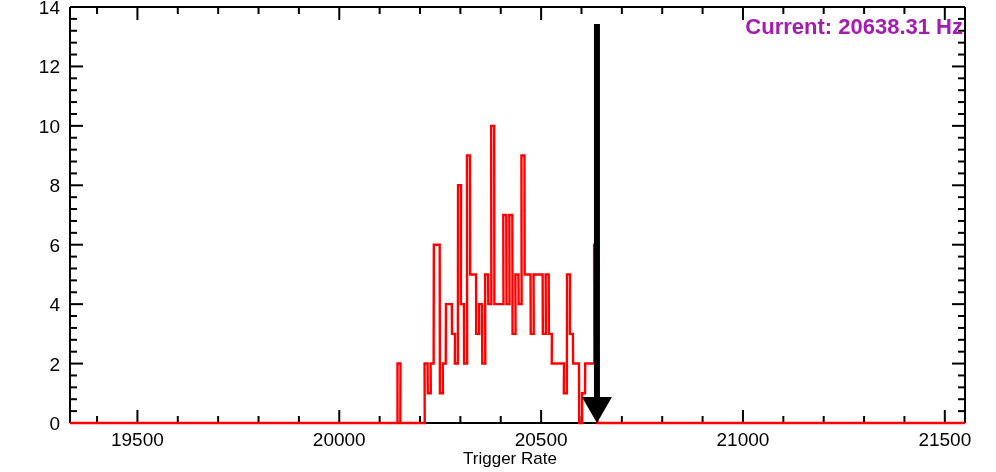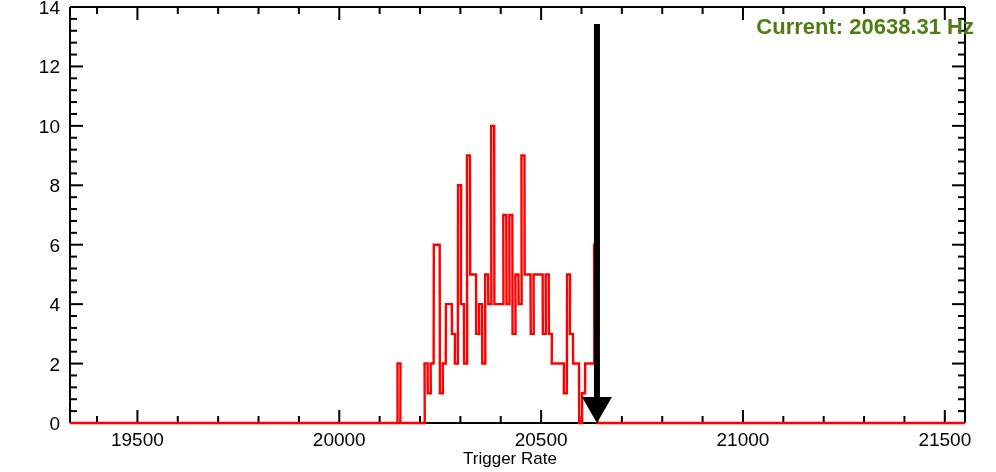--- a/index.html
+++ b/index.html
@@ -3,26 +3,26 @@
 <meta charset="utf-8">
 <style>
   html,body{margin:0;padding:0;background:#ffffff;}
   body{font-family:"Liberation Sans",sans-serif;}
   #root{position:relative;width:996px;height:472px;background:#ffffff;overflow:hidden;}
   #plot-svg{position:absolute;left:0;top:0;width:996px;height:472px;display:block;}
   .tick-label{font-family:"Liberation Sans",sans-serif;font-size:19px;fill:#000000;}
   .axis-title{font-family:"Liberation Sans",sans-serif;font-size:17px;fill:#000000;}
   #annotation{
     position:absolute;
-    right:22px;
+    right:33px;
     top:14px;
     font-family:"Liberation Sans",sans-serif;
     font-size:22px;
     font-weight:bold;
-    color:#4d7c0f;
+    color:#a21caf;
     white-space:nowrap;
     letter-spacing:0px;
   }
 </style>
 </head>
 <body>
 
 <div id="root">
 
   <svg id="plot-svg" viewBox="0 0 996 472">

